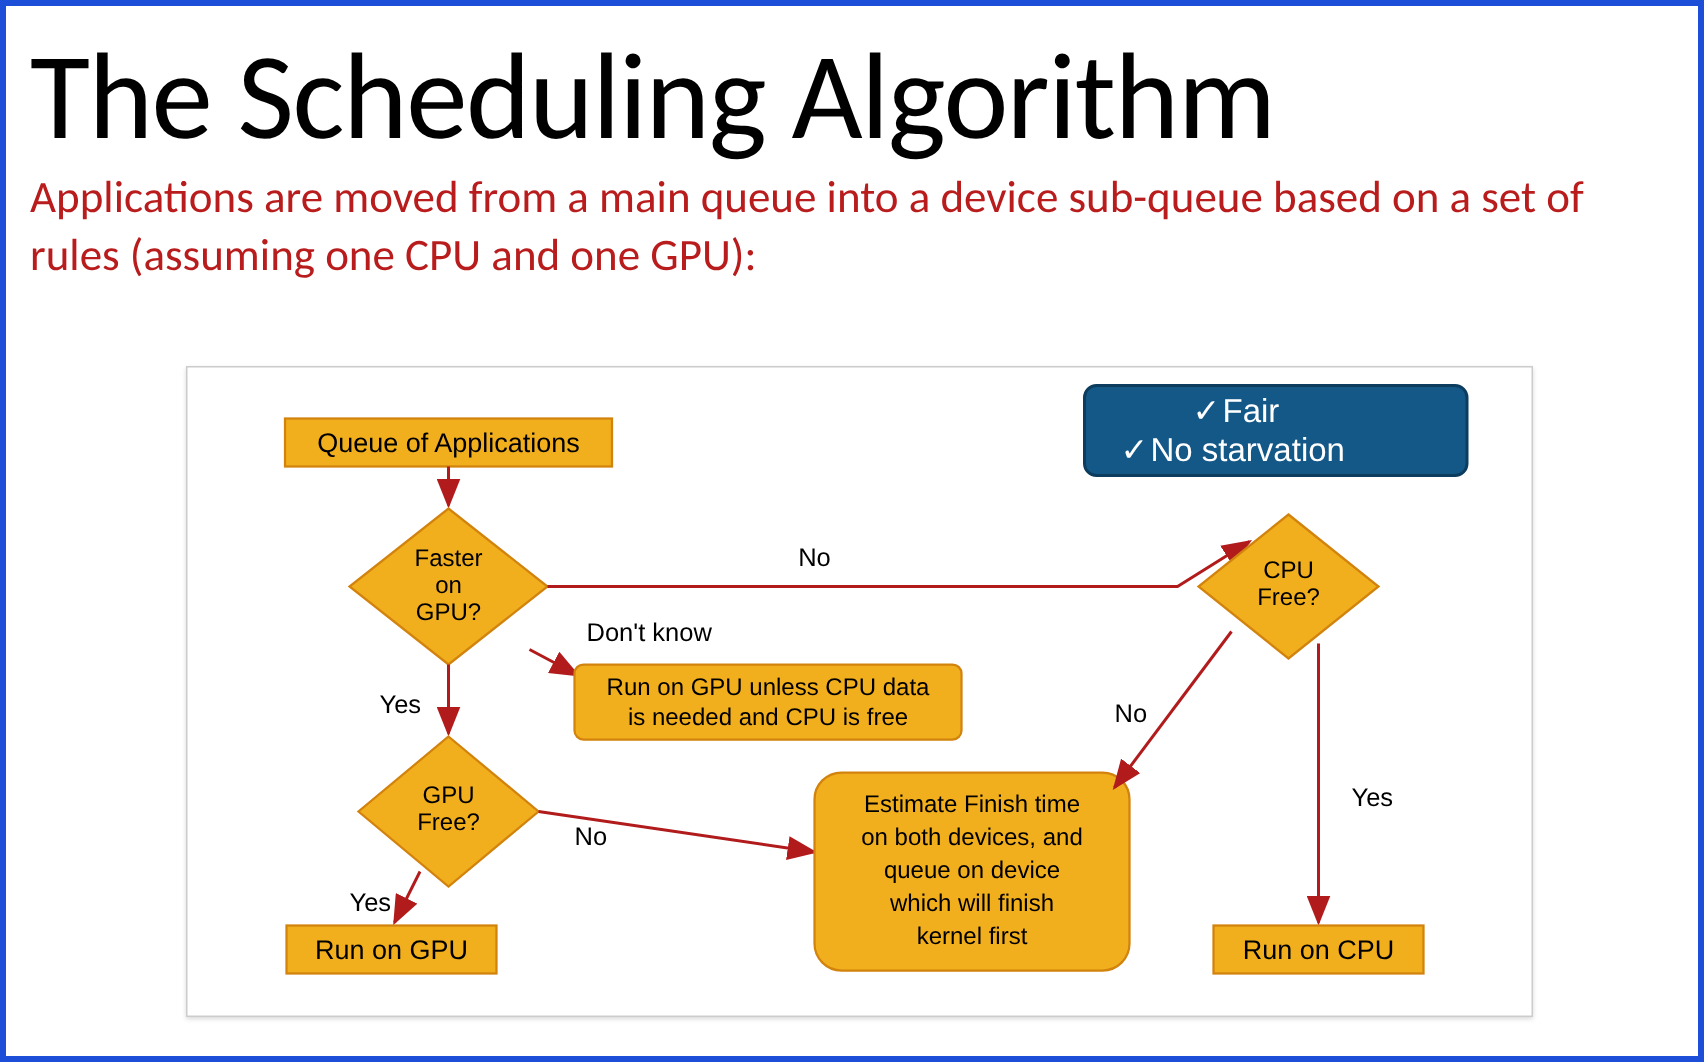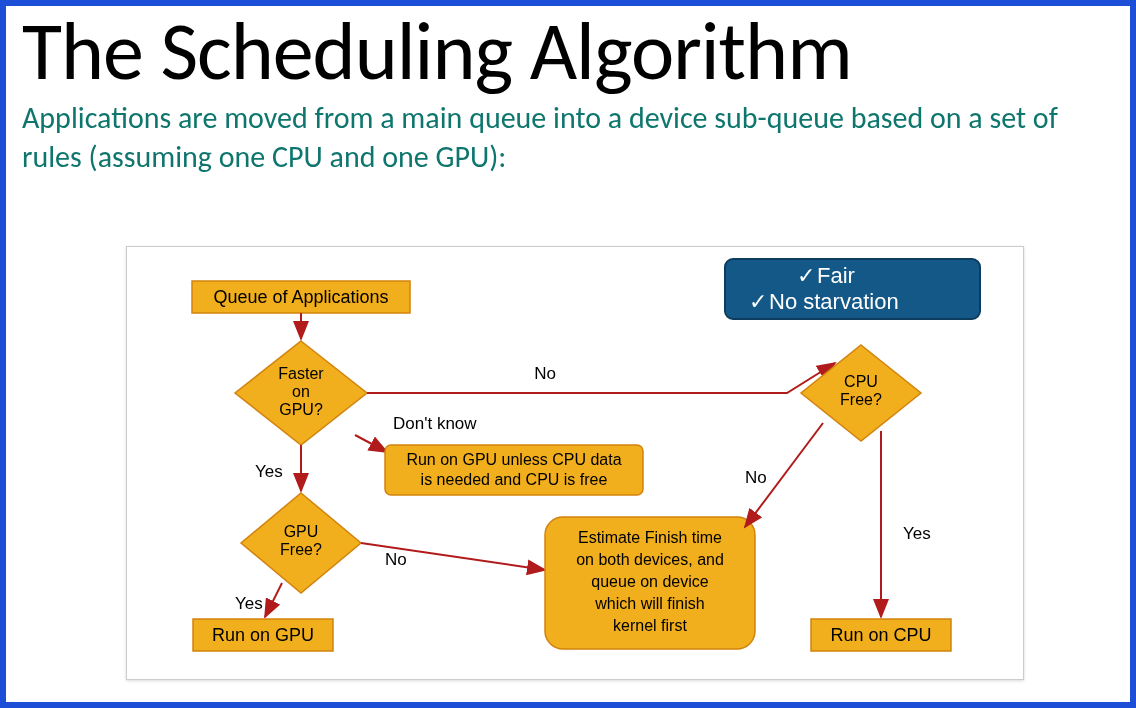--- a/index.html
+++ b/index.html
@@ -8,36 +8,36 @@
     width: 1136px;
     height: 708px;
     background: #ffffff;
     font-family: "Gill Sans", "Gill Sans MT", Calibri, "Helvetica Neue", Arial, sans-serif;
     overflow: hidden;
   }
   .outer {
     box-sizing: border-box;
     width: 1136px;
     height: 708px;
-    border: 6px solid #1d4ed8;
-    padding: 0 16px;
+    border: 4px solid #1d4ed8;
+    padding: 16px 16px;
     position: relative;
   }
   .title {
     font-size: 82px;
     font-weight: 400;
     letter-spacing: -1px;
     line-height: 1;
     margin: 4px 0 6px 0;
     color: #000;
   }
   .subtitle {
     font-size: 30px;
     line-height: 1.3;
-    color: #0f766e;
+    color: #b91c1c;
     margin: 0 0 10px 0;
   }
   .chart-wrap {
     position: absolute;
     left: 120px;
     top: 240px;
     width: 896px;
     height: 432px;
     border: 1px solid #cccccc;
     background: #ffffff;

